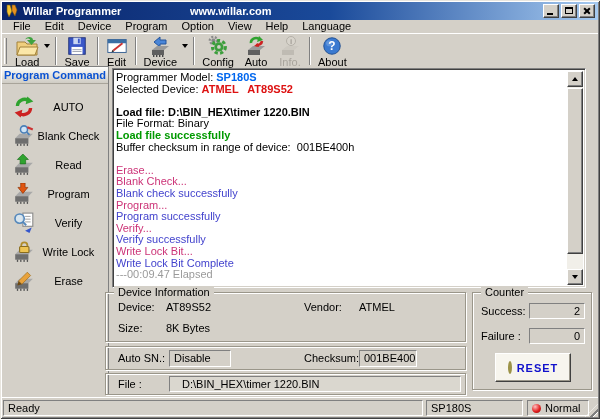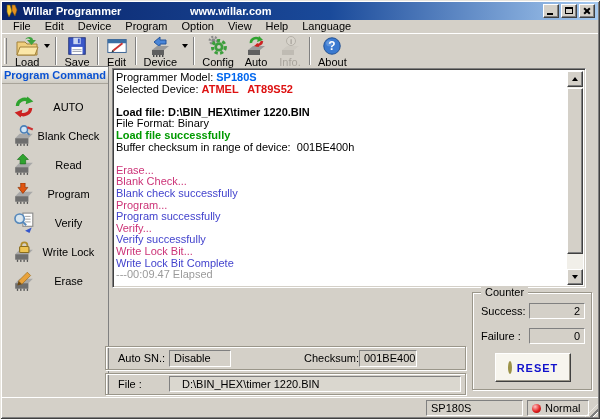--- a/index.html
+++ b/index.html
@@ -382,20 +382,29 @@
       <div class="sb-btn sb-up">
           <span class="tri-up"></span>
         </div>
       <div class="sb-thumb"></div>
       <div class="sb-btn sb-down">
           <span class="tri-down"></span>
         </div>
     </div>
   </div>
 
+  <div class="groupbox" style="left:105px;top:292px;width:361px;height:50px;">
+    <span class="legend">Device Information</span>
+    <span class="glabel" style="left:12px;top:8px;">Device:</span>
+    <span class="glabel" style="left:60px;top:8px;">AT89S52</span>
+    <span class="glabel" style="left:198px;top:8px;">Vendor:</span>
+    <span class="glabel" style="left:253px;top:8px;">ATMEL</span>
+    <span class="glabel" style="left:12px;top:29px;">Size:</span>
+    <span class="glabel" style="left:60px;top:29px;">8K Bytes</span>
+  </div>
 
   <div class="panelbar" style="left:105px;top:346px;width:361px;height:24px;">
     <span class="glabel" style="left:12px;top:5px;">Auto SN.:</span>
     <div class="field" style="left:63px;top:3px;width:62px;height:17px;">Disable</div>
     <span class="glabel" style="left:198px;top:5px;">Checksum:</span>
     <div class="field" style="left:253px;top:3px;width:58px;height:17px;">001BE400</div>
   </div>
 
   <div class="panelbar" style="left:105px;top:373px;width:361px;height:22px;">
     <span class="glabel" style="left:12px;top:4px;">File :</span>
@@ -408,20 +417,21 @@
     <div class="field num" style="left:56px;top:10px;width:56px;height:16px;">2</div>
     <span class="glabel" style="left:8px;top:37px;">Failure :</span>
     <div class="field num" style="left:56px;top:35px;width:56px;height:16px;">0</div>
     <button class="reset-btn">
       <span class="led-green"></span>
       <span class="rlabel">RESET</span>
     </button>
   </div>
 
   <div class="statusbar">
+    <div class="sb-panel sb-ready">Ready</div>
     <div class="sb-panel sb-model">SP180S</div>
     <div class="sb-panel sb-mode">
       <span class="led-red"></span>
       <span>Normal</span>
     </div>
     <div class="sb-grip"></div>
   </div>
 
 </div>
 

